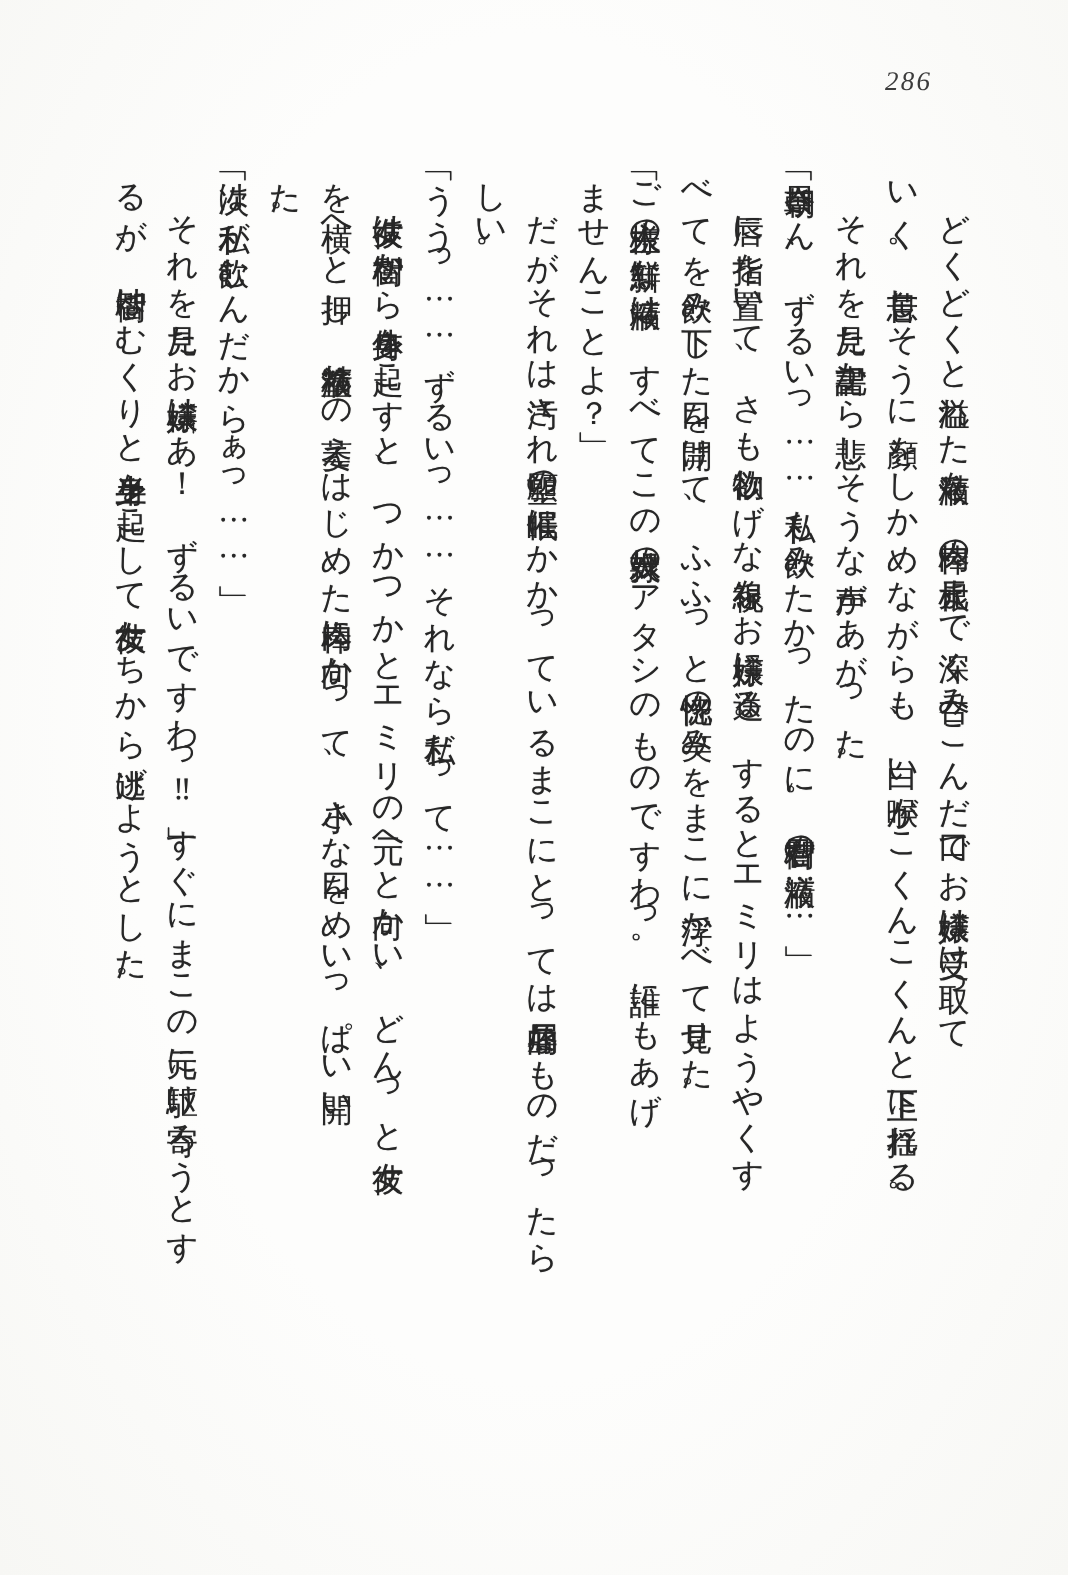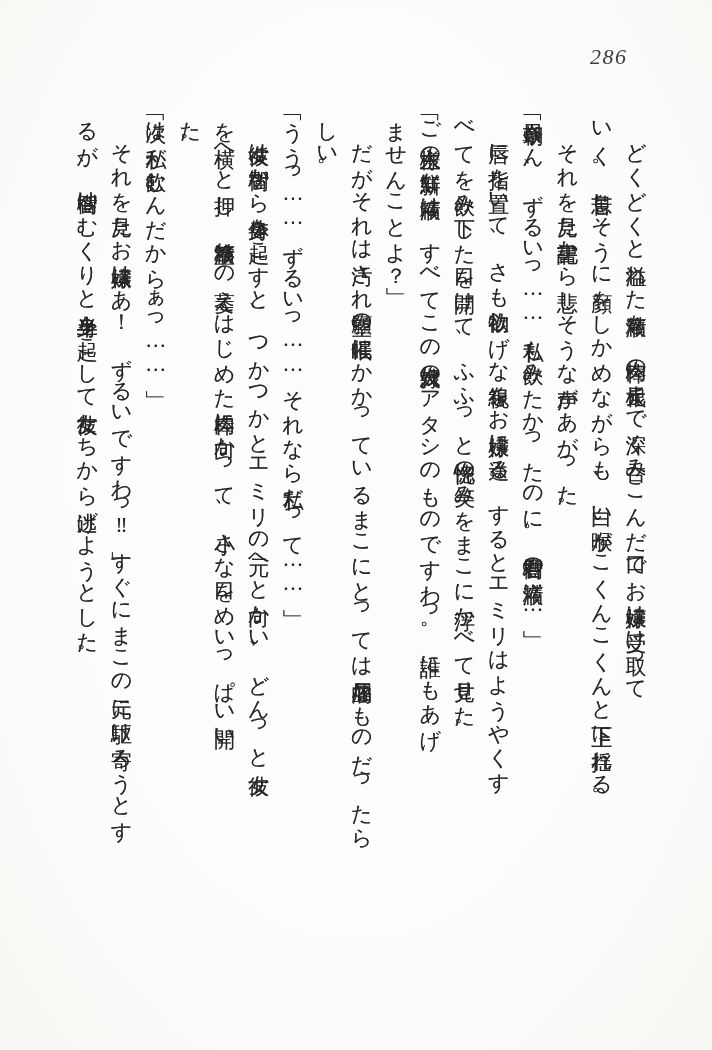--- a/index.html
+++ b/index.html
@@ -15,21 +15,21 @@
   .page {
     position: relative;
     width: 712px;
     height: 1050px;
     background: radial-gradient(ellipse at 50% 45%, #fdfdfc 55%, #f7f7f4 100%);
   }
   .page-number {
     position: absolute;
     top: 44px;
     left: 590px;
-    font-size: 22px;
+    font-size: 18px;
     font-style: italic;
     letter-spacing: 1.5px;
     color: #3c3c3c;
   }
   .text-block {
     position: absolute;
     top: 107px;
     right: 59px;
     height: 816px;
     writing-mode: vertical-rl;

